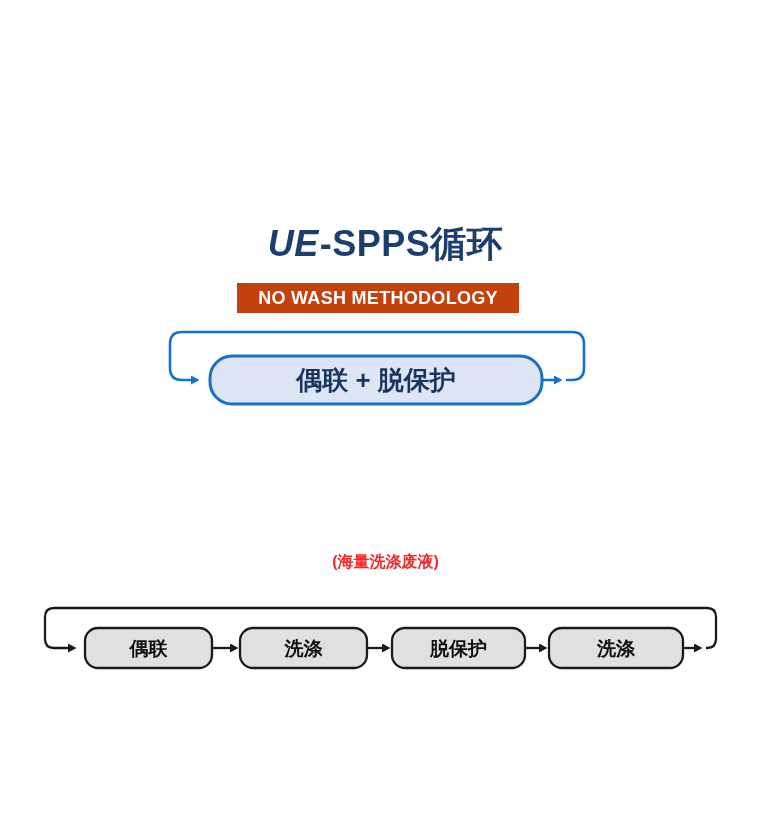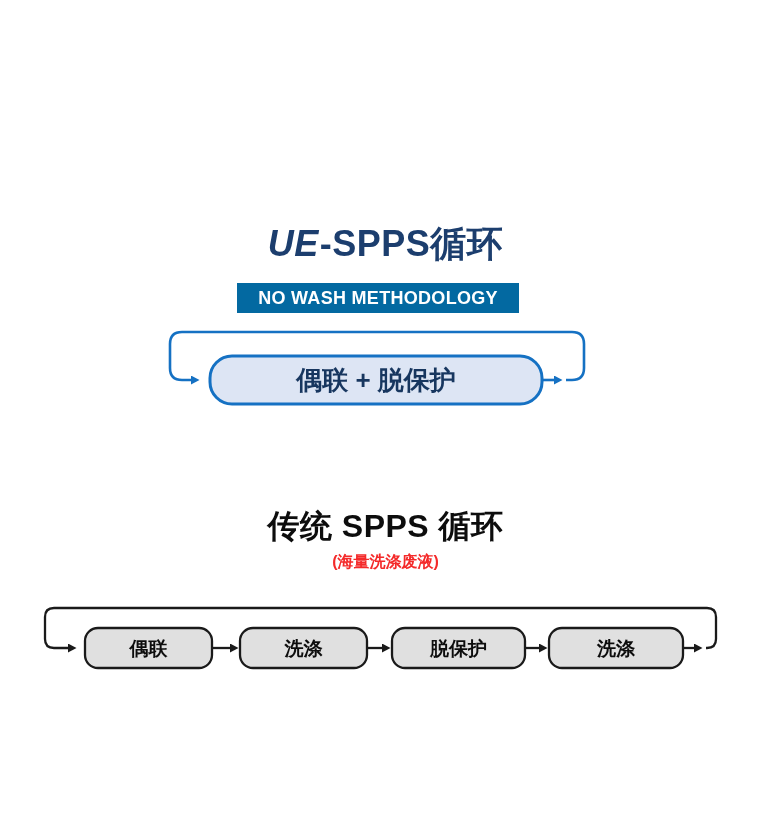--- a/index.html
+++ b/index.html
@@ -15,21 +15,21 @@
     position:absolute;left:0;top:224px;width:771px;
     text-align:center;
     font-size:36px;font-weight:bold;
     color:#1c3e6e;letter-spacing:0.5px;
     line-height:40px;
   }
   .ue-title .prefix{font-style:italic;font-weight:bold;margin-right:1px;}
   .badge{
     position:absolute;left:237px;top:283px;
     width:282px;height:30px;
-    background:#0369a1;color:#ffffff;
+    background:#c2410c;color:#ffffff;
     font-size:18px;font-weight:bold;letter-spacing:0.3px;
     text-align:center;line-height:30px;
   }
   .ue-loop{position:absolute;left:160px;top:322px;width:440px;height:95px;}
   .ue-loop text{
     font-family:"Liberation Sans","DejaVu Sans",sans-serif;
     font-size:26px;font-weight:bold;fill:#17365f;
   }
   
   .trad-title{
@@ -69,21 +69,20 @@
     </defs>
 
     <path d="M 406 58 L 412 58 Q 424 58 424 46 L 424 22 Q 424 10 412 10 L 22 10 Q 10 10 10 22 L 10 46 Q 10 58 22 58 L 32 58" fill="none" stroke="#1571c3" stroke-width="2.6" marker-end="url(#arrowBlue)"></path>
 
     <path d="M 382 58 L 395 58" fill="none" stroke="#1571c3" stroke-width="2.6" marker-end="url(#arrowBlue)"></path>
 
     <rect x="50" y="34" width="332" height="48" rx="22" ry="22" fill="#dde5f4" stroke="#1571c3" stroke-width="3"></rect>
     <text x="216" y="58" text-anchor="middle" dominant-baseline="central">偶联 + 脱保护</text>
   </svg>
 
-  <div class="trad-title">传统 SPPS 循环</div>
   <div class="trad-subtitle">(海量洗涤废液)</div>
 
   <svg class="trad-flow" viewBox="0 0 700 95">
     <defs>
       <marker id="arrowBlack" markerWidth="10" markerHeight="10" refX="1" refY="4.5" orient="auto" markerUnits="userSpaceOnUse">
         <path d="M0,0 L8.5,4.5 L0,9 Z" fill="#1a1a1a"></path>
       </marker>
     </defs>
 
     <path d="M 671 53 L 672 53 Q 681 53 681 44 L 681 22 Q 681 13 672 13 L 19 13 Q 10 13 10 22 L 10 44 Q 10 53 19 53 L 34 53" fill="none" stroke="#1a1a1a" stroke-width="2.3" marker-end="url(#arrowBlack)"></path>

